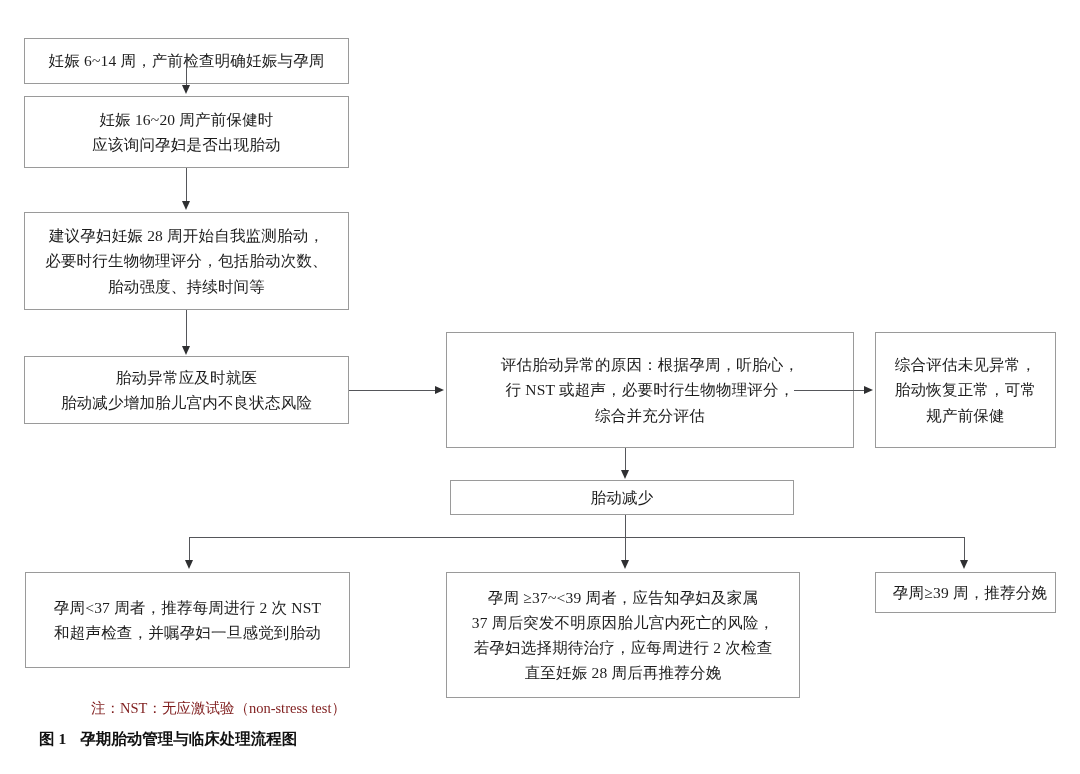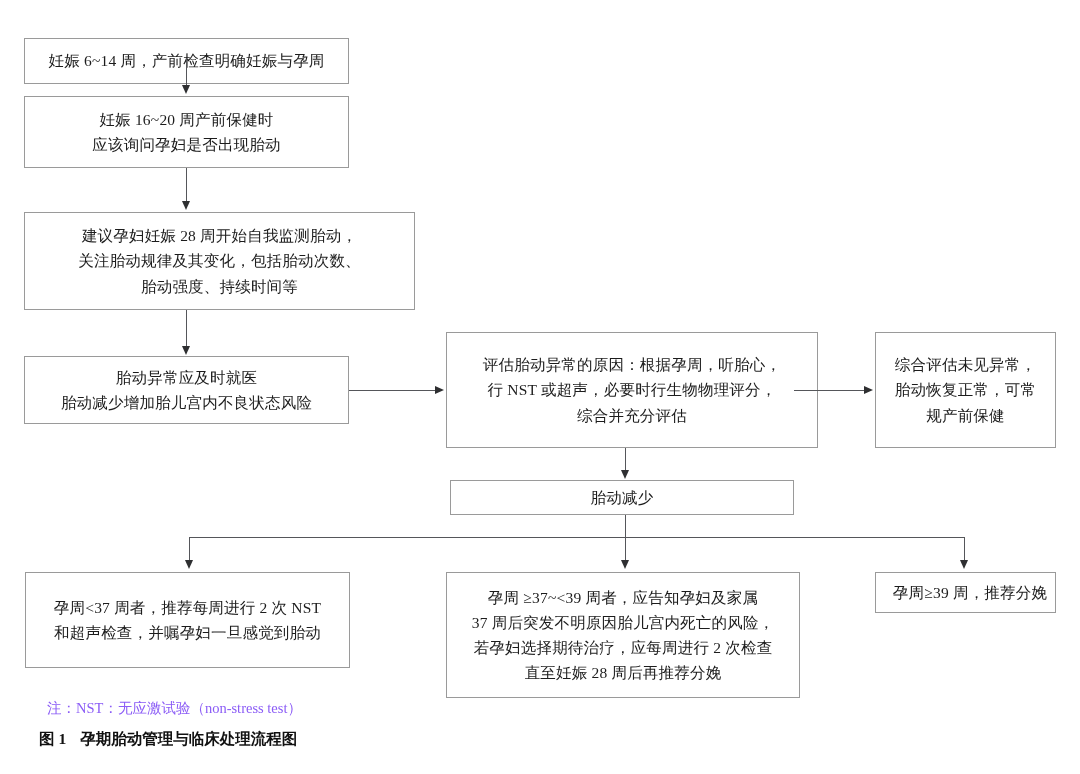--- a/index.html
+++ b/index.html
@@ -60,21 +60,22 @@
     border-top: 4.5px solid transparent;
     border-bottom: 4.5px solid transparent;
     border-left: 9px solid #2e2f31;
   }
   
   .note {
     position: absolute;
     font-size: 14.5px;
     line-height: 1.5;
     white-space: nowrap;
-    color: #8b5cf6;
+    color: #7f1d1d;
+    margin-left: 44px;
   }
   .caption {
     position: absolute;
     font-size: 15.5px;
     white-space: nowrap;
     color: #111111;
   }
   .caption .figno {
     font-weight: bold;
     margin-right: 14px;
@@ -96,38 +97,38 @@
   <div class="arrow-down" style="left:182px; top:85px;"></div>
 
   <div class="node" style="left:24px; top:96px; width:325px; height:72px;">
     <span class="ln">妊娠 16~20 周产前保健时</span>
     <span class="ln">应该询问孕妇是否出现胎动</span>
   </div>
 
   <div class="vline" style="left:186px; top:168px; height:35px;"></div>
   <div class="arrow-down" style="left:182px; top:201px;"></div>
 
-  <div class="node" style="left:24px; top:212px; width:391px; height:98px;">
+  <div class="node" style="left:24px; top:212px; width:325px; height:98px;">
     <span class="ln">建议孕妇妊娠 28 周开始自我监测胎动，</span>
-    <span class="ln">关注胎动规律及其变化，包括胎动次数、</span>
+    <span class="ln">必要时行生物物理评分，包括胎动次数、</span>
     <span class="ln">胎动强度、持续时间等</span>
   </div>
 
   <div class="vline" style="left:186px; top:310px; height:38px;"></div>
   <div class="arrow-down" style="left:182px; top:346px;"></div>
 
   <div class="node" style="left:24px; top:356px; width:325px; height:68px;">
     <span class="ln">胎动异常应及时就医</span>
     <span class="ln">胎动减少增加胎儿宫内不良状态风险</span>
   </div>
 
   <div class="hline" style="left:349px; top:390px; width:87px;"></div>
   <div class="arrow-right" style="left:435px; top:386px;"></div>
 
-  <div class="node" style="left:446px; top:332px; width:372px; height:116px;">
+  <div class="node" style="left:446px; top:332px; width:408px; height:116px;">
     <span class="ln">评估胎动异常的原因：根据孕周，听胎心，</span>
     <span class="ln">行 NST 或超声，必要时行生物物理评分，</span>
     <span class="ln">综合并充分评估</span>
   </div>
 
   <div class="hline" style="left:794px; top:390px; width:72px;"></div>
   <div class="arrow-right" style="left:864px; top:386px;"></div>
 
   <div class="node" style="left:875px; top:332px; width:181px; height:116px;">
     <span class="ln">综合评估未见异常，</span>

